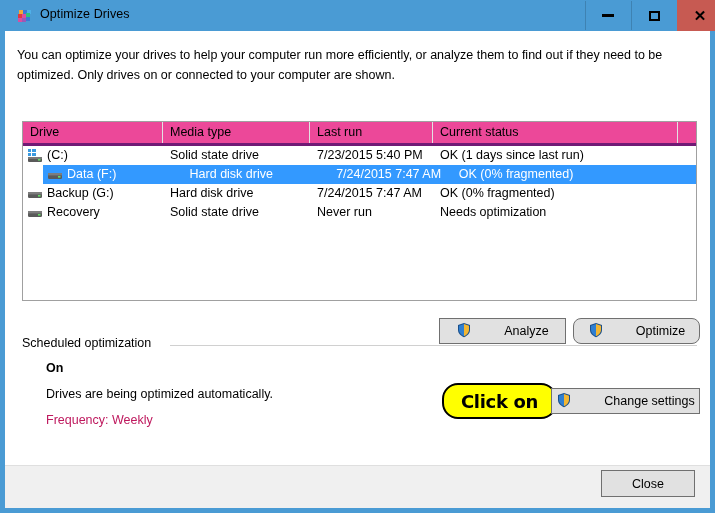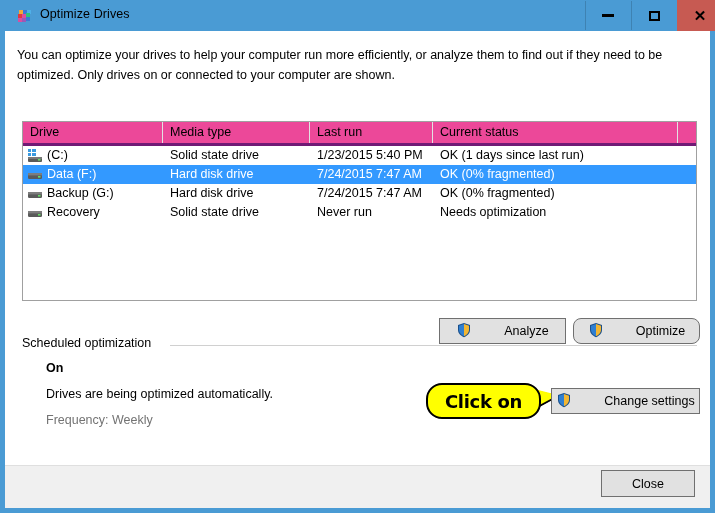--- a/index.html
+++ b/index.html
@@ -179,21 +179,21 @@
   .c-last   { width: 123px; }
   .c-status { width: 245px; }
   .c-pad    { flex: 1; border-right: none; }
 
   .row {
     display: flex;
     height: 19px;
     align-items: center;
     color: #000;
   }
-  .row.selected { background: #3399ff; color: #ffffff; }
+  .row.selected { background: #3399ff; color: #ffffff; margin-left: 20px; }
   .cell {
     font-size: 12.5px;
     line-height: 19px;
     box-sizing: border-box;
     padding-left: 7px;
     white-space: nowrap;
     overflow: hidden;
   }
   .cell.drive {
     display: flex;
@@ -242,32 +242,32 @@
   .sched-desc {
     position: absolute;
     left: 41px; top: 356px;
     font-size: 12.5px;
     color: #000;
   }
   .sched-freq {
     position: absolute;
     left: 41px; top: 382px;
     font-size: 12.5px;
-    color: #737373;
+    color: #be185d;
   }
 
   
   .callout {
     position: absolute;
     left: 421px; top: 352px;
     width: 115px; height: 36px;
   }
   .callout-bubble {
     position: absolute;
-    left: 0; top: 0;
+    left: 16px; top: 0;
     width: 115px; height: 36px;
     background: #ffff00;
     border: 2px solid #000;
     border-radius: 16px;
     box-sizing: border-box;
     display: flex;
     align-items: center;
     justify-content: center;
   }
   .callout-text {
@@ -357,21 +357,21 @@
                   <rect x="1" y="9" width="14" height="2" fill="#787878"></rect>
                   <rect x="11" y="11" width="2.5" height="1.6" fill="#66dd66"></rect>
                   <rect x="1" y="1" width="3" height="3" fill="#3a9ae0"></rect>
                   <rect x="5" y="1" width="4" height="3" fill="#3a9ae0"></rect>
                   <rect x="1" y="5" width="3" height="3" fill="#3a9ae0"></rect>
                   <rect x="5" y="5" width="4" height="3" fill="#3a9ae0"></rect>
                 </svg></span>
               <span>(C:)</span>
             </div>
             <div class="cell c-media">Solid state drive</div>
-            <div class="cell c-last">1/23/2015 5:40 PM</div>
+            <div class="cell c-last">7/23/2015 5:40 PM</div>
             <div class="cell c-status">OK (1 days since last run)</div>
           </div>
           <div class="row selected">
             <div class="cell drive c-drive">
               <span class="drive-icon"><svg width="16" height="16" viewBox="0 0 16 16">
                   <rect x="1" y="6" width="14" height="6" rx="1.2" fill="#5a5a5a"></rect>
                   <rect x="1" y="6" width="14" height="2.4" fill="#7d7d7d"></rect>
                   <rect x="11" y="9" width="2.5" height="1.6" fill="#66dd66"></rect>
                 </svg></span>
               <span>Data (F:)</span>

